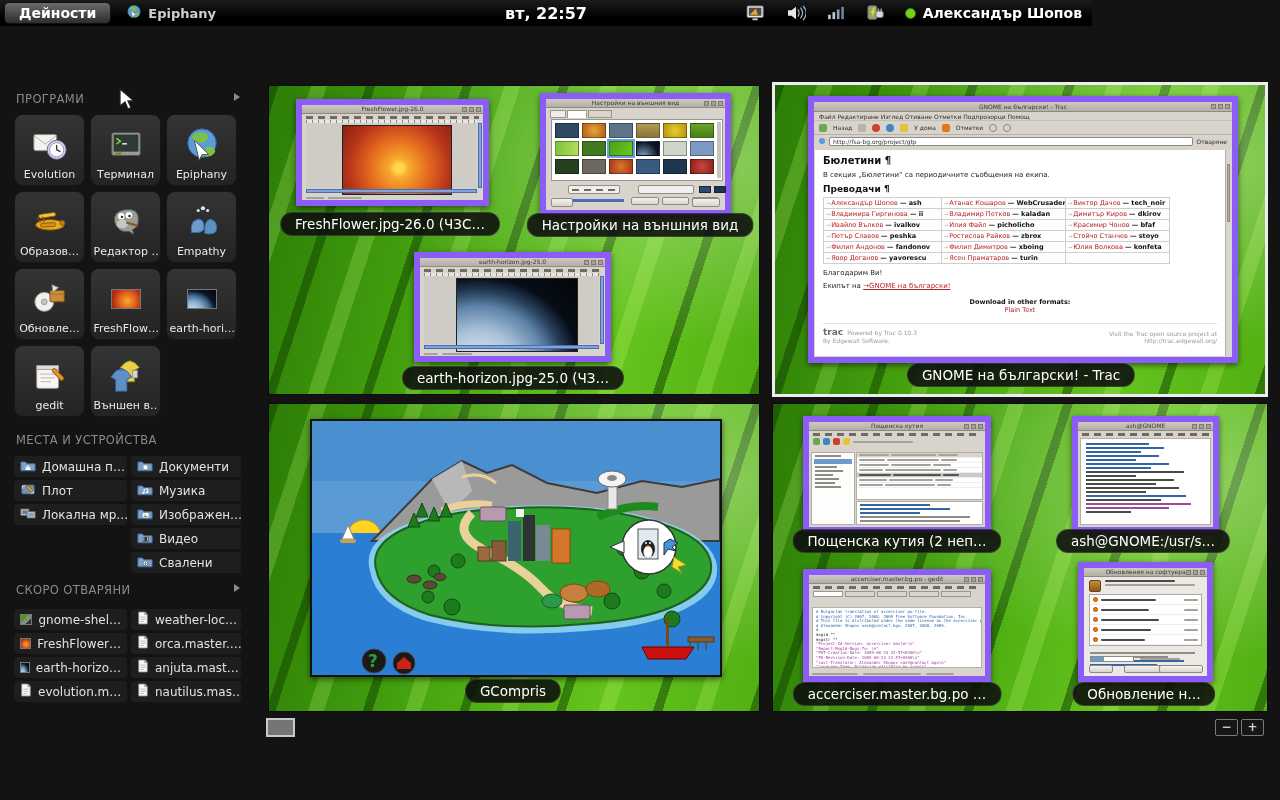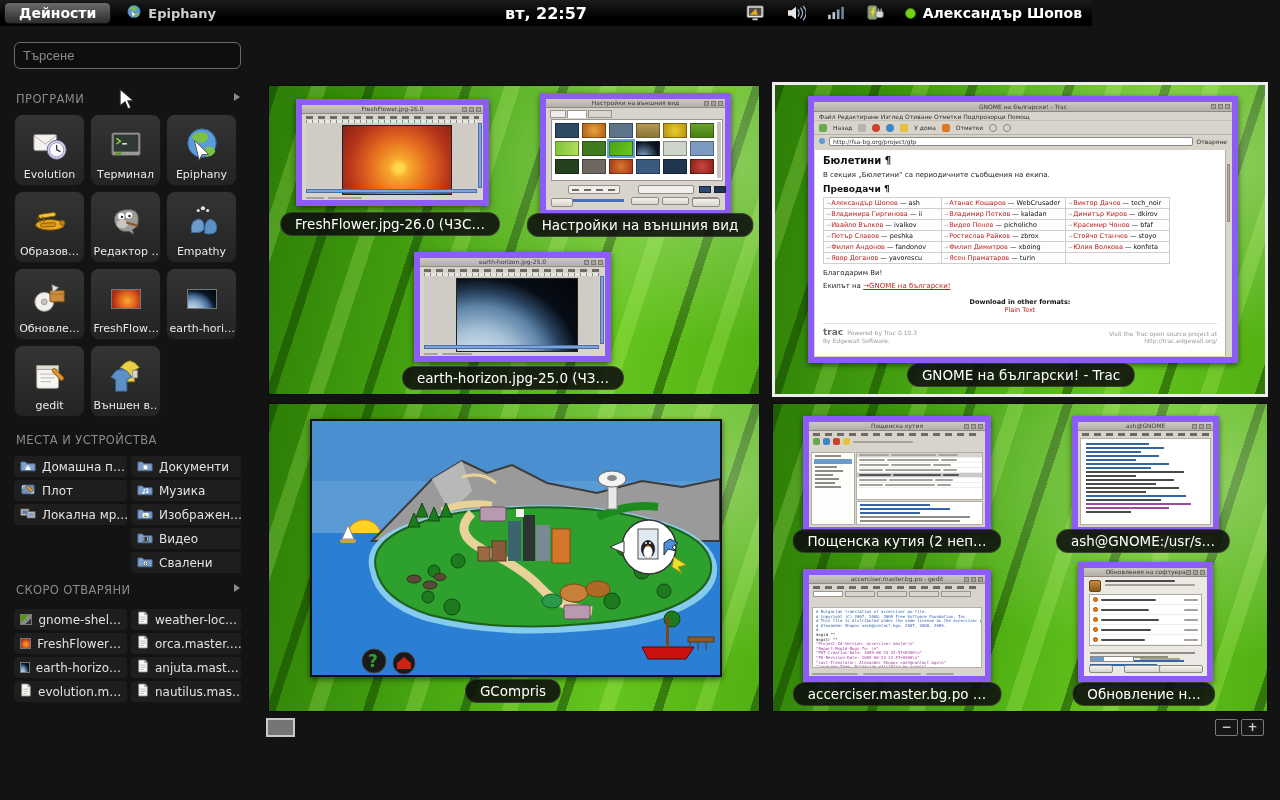--- a/index.html
+++ b/index.html
@@ -99,21 +99,21 @@
   .trac-sb i { display:block; margin:14px 1px 0 1px; height:58px; background:#b7b3ab; border:1px solid #8e8a82; }
   .t-h1 { font-size:10px; font-weight:bold; color:#111; }
   .t-p  { font-size:7px; color:#222; margin:5px 0; }
   .t-h2 { font-size:9px; font-weight:bold; color:#111; margin:4px 0 3px 0; }
   .t-table { display:grid; grid-template-columns:118px 124px 104px; border-left:1px solid #cfcfcf; border-top:1px solid #cfcfcf; width:347px; }
   .tcell { border-right:1px solid #cfcfcf; border-bottom:1px solid #cfcfcf; font-size:6.5px;
            line-height:10px; padding:0 2px; white-space:nowrap; overflow:hidden; background:#fdfdfd; }
   .tcell::before { content:"→"; color:#b0b0b0; font-size:5px; margin-right:1px; }
   .tcell.empty::before { content:""; }
   .tlink { color:#bb2222; }
-  .tnick { color:#111; font-weight:normal; }
+  .tnick { color:#111; font-weight:bold; }
   .t-small { font-size:7px; color:#222; margin-top:5px; }
   .t-red { color:#bb2222; text-decoration:underline; }
   .t-dl { text-align:center; font-size:6.5px; font-weight:bold; margin-top:8px; color:#111; }
   .t-pl { text-align:center; font-size:6.5px; color:#bb2222; }
   .t-foot { display:flex; justify-content:space-between; align-items:flex-end; margin-top:9px;
             border-top:1px solid #e2e2e2; padding-top:3px; font-size:6px; color:#9a9a9a; }
   .traclogo { font-weight:bold; font-size:9px; color:#6a6a6a; margin-right:4px; }
 
   
   .pill { position:absolute; transform:translateX(-50%); background:rgba(12,12,12,.88);
@@ -202,21 +202,20 @@
       </svg>
     </span>
     <span class="username">
       <i class="statusdot"></i>
       <span>Александър Шопов</span>
     </span>
   </div>
 </div>
 
 <div class="sidebar">
-  <input class="search" placeholder="Търсене" style="">
 
   <div class="sechead" style="top:66px;">ПРОГРАМИ</div>
   <i class="secarrow" style="left:234px; top:67px;"></i>
 
   <div class="appgrid">
     <div class="tile">
       <span class="ticon">
         <svg width="38" height="38" viewBox="0 0 40 40">
           <rect x="3" y="9" width="24" height="17" rx="2" fill="#f4f2ee" stroke="#8a8a8a"></rect>
           <path d="M3 10 L15 19 L27 10" fill="none" stroke="#b0aca4"></path>
@@ -634,21 +633,21 @@
     <div class="t-p">В секция „Бюлетини“ са периодичните съобщения на екипа.</div>
     <div class="t-h2">Преводачи ¶</div>
     <div class="t-table">
       <div class="tcell"><span class="tlink">Александър Шопов</span> <span class="tnick">— ash</span></div>
       <div class="tcell"><span class="tlink">Атанас Кошаров</span> <span class="tnick">— WebCrusader</span></div>
       <div class="tcell"><span class="tlink">Виктор Дачев</span> <span class="tnick">— tech_noir</span></div>
       <div class="tcell"><span class="tlink">Владимира Гиргинова</span> <span class="tnick">— ii</span></div>
       <div class="tcell"><span class="tlink">Владимир Петков</span> <span class="tnick">— kaladan</span></div>
       <div class="tcell"><span class="tlink">Димитър Киров</span> <span class="tnick">— dkirov</span></div>
       <div class="tcell"><span class="tlink">Ивайло Вълков</span> <span class="tnick">— ivalkov</span></div>
-      <div class="tcell"><span class="tlink">Видео Пенев</span> <span class="tnick">— picholicho</span></div>
+      <div class="tcell"><span class="tlink">Илия Файл</span> <span class="tnick">— picholicho</span></div>
       <div class="tcell"><span class="tlink">Красимир Чонов</span> <span class="tnick">— bfaf</span></div>
       <div class="tcell"><span class="tlink">Петър Славов</span> <span class="tnick">— peshka</span></div>
       <div class="tcell"><span class="tlink">Ростислав Райков</span> <span class="tnick">— zbrox</span></div>
       <div class="tcell"><span class="tlink">Стойчо Станчев</span> <span class="tnick">— stoyo</span></div>
       <div class="tcell"><span class="tlink">Филип Андонов</span> <span class="tnick">— fandonov</span></div>
       <div class="tcell"><span class="tlink">Филип Димитров</span> <span class="tnick">— xboing</span></div>
       <div class="tcell"><span class="tlink">Юлия Волкова</span> <span class="tnick">— konfeta</span></div>
       <div class="tcell"><span class="tlink">Явор Доганов</span> <span class="tnick">— yavorescu</span></div>
       <div class="tcell"><span class="tlink">Ясен Праматаров</span> <span class="tnick">— turin</span></div>
       <div class="tcell empty"></div>

